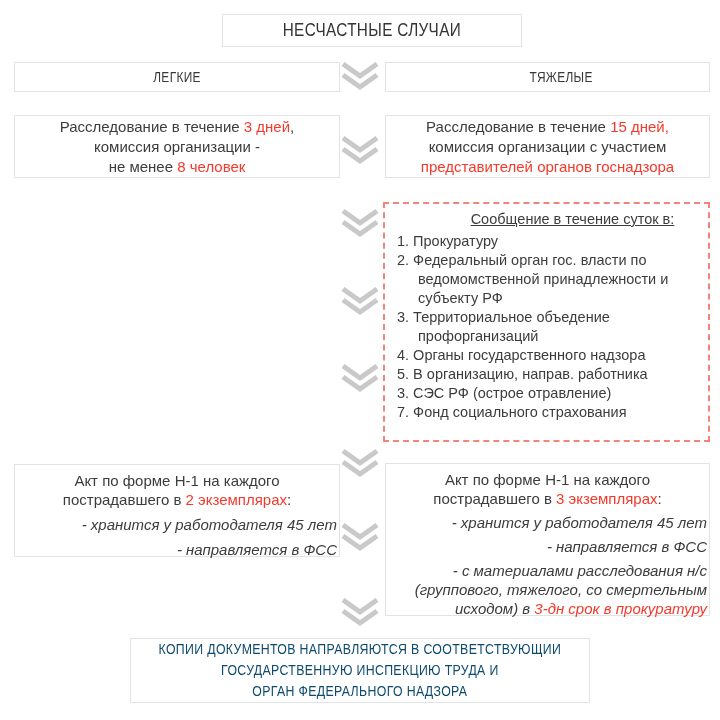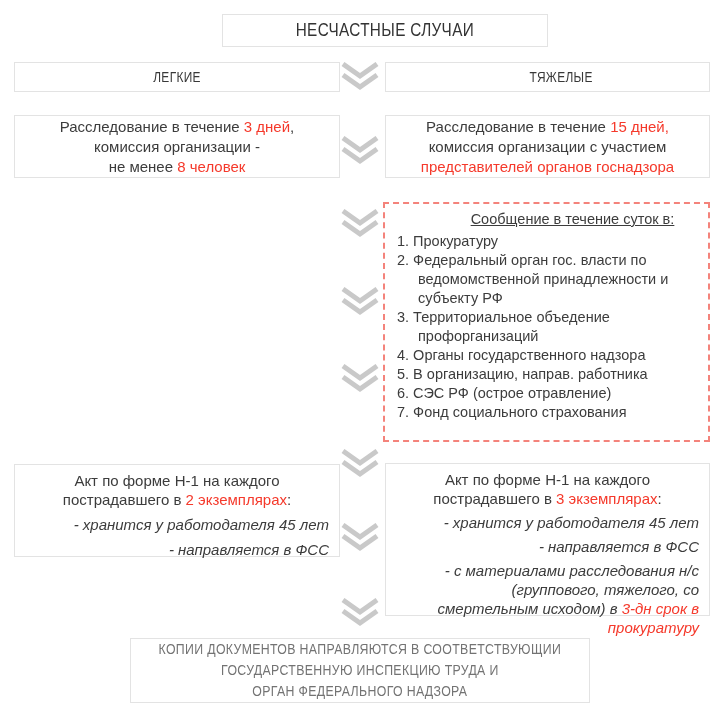--- a/index.html
+++ b/index.html
@@ -6,43 +6,43 @@
   html,body { background:#ffffff; }
   body { font-family:"Liberation Sans", sans-serif; color:#3c3c3c; }
   .canvas { position:relative; width:720px; height:720px; background:#fff; overflow:hidden; }
 
   .box { position:absolute; background:#fff; border:1px solid var(--border,#e3e3e3); color:var(--text,#3c3c3c); }
 
   .flex-c { display:flex; align-items:center; justify-content:center; }
   .cond { transform:scaleX(0.85); transform-origin:50% 50%; letter-spacing:0.4px; }
   .nowrap { white-space:nowrap; }
 
-  .title-box { left:222px; top:14px; width:326px; height:33px; font-size:18px; color:#333; }
+  .title-box { left:222px; top:14px; width:300px; height:33px; font-size:18px; color:#333; }
   .hdr-left  { left:14px;  top:62px; width:326px; height:30px; font-size:14px; color:#383838;text-align:right; }
   .hdr-right { left:385px; top:62px; width:325px; height:30px; font-size:14px; color:#383838;padding-left:28px; }
 
   .inv { display:flex; flex-direction:column; justify-content:center; font-size:15px; line-height:20px; padding:2px 8px; }
   .inv-left  { left:14px;  top:115px; width:326px; height:63px; }
   .inv-right { left:385px; top:115px; width:325px; height:63px; }
 
   .notif { left:383px; top:202px; width:327px; height:240px; border:2px dashed var(--dash,#f4837b); background:transparent;
            font-size:14.5px; padding:6px 12px 3px; }
   .notif .line { line-height:19px; }
   .notif .titleline { text-align:center; padding-left:52px; margin-bottom:3px;text-decoration:underline; }
   .notif .item { padding-left:21px; text-indent:-21px; text-align:left; }
 
-  .act { font-size:15px; padding:6px 10px 2px; }
+  .act { font-size:15px; padding:6px 2px 2px; }
   .act .line { line-height:19px; }
   .act-left  { left:14px;  top:464px; width:326px; height:93px; }
   .act-right { left:385px; top:463px; width:325px; height:153px; }
   .act .c { text-align:center; }
   .act .dash { padding-left:14px; text-indent:-14px; margin-top:6px; text-align:right;font-style:italic; }
   .act-right .dash { margin-top:5px; }
 
-  .bottom-box { left:130px; top:638px; width:460px; height:65px; font-size:14.5px; color:#737373;
+  .bottom-box { left:130px; top:638px; width:460px; height:65px; font-size:14.5px; color:#0c4a6e;
                 display:flex; align-items:center; justify-content:center; }
   .bottom-box .line { line-height:21px; text-align:center; white-space:nowrap; }
 
   .c { text-align:center; }
   .red { color:var(--red,#f5392b); }
 
   .chev { position:absolute; left:340px; width:40px; height:30px; }
   .chev svg { display:block; }
 </style>
 </head>
@@ -72,21 +72,21 @@
       <div class="line c"><span class="red">представителей органов госнадзора</span></div>
     </div>
 
   <div class="box notif">
       <div class="line titleline"><span>Сообщение в течение суток в:</span></div>
       <div class="line item"><span>1. Прокуратуру</span></div>
       <div class="line item"><span>2. Федеральный орган гос. власти по ведомомственной принадлежности и субъекту РФ</span></div>
       <div class="line item"><span>3. Территориальное объедение профорганизаций</span></div>
       <div class="line item"><span>4. Органы государственного надзора</span></div>
       <div class="line item"><span>5. В организацию, направ. работника</span></div>
-      <div class="line item"><span>6. СЭС РФ (острое отравление)</span></div>
+      <div class="line item"><span>3. СЭС РФ (острое отравление)</span></div>
       <div class="line item"><span>7. Фонд социального страхования</span></div>
     </div>
 
   <div class="box act act-left">
       <div class="line c"><span>Акт по форме Н-1 на каждого</span></div>
       <div class="line c"><span>пострадавшего в </span><span class="red">2 экземплярах</span><span>:</span></div>
       <div class="line dash"><span>- хранится у работодателя 45 лет</span></div>
       <div class="line dash"><span>- направляется в ФСС</span></div>
     </div>
   <div class="box act act-right">

